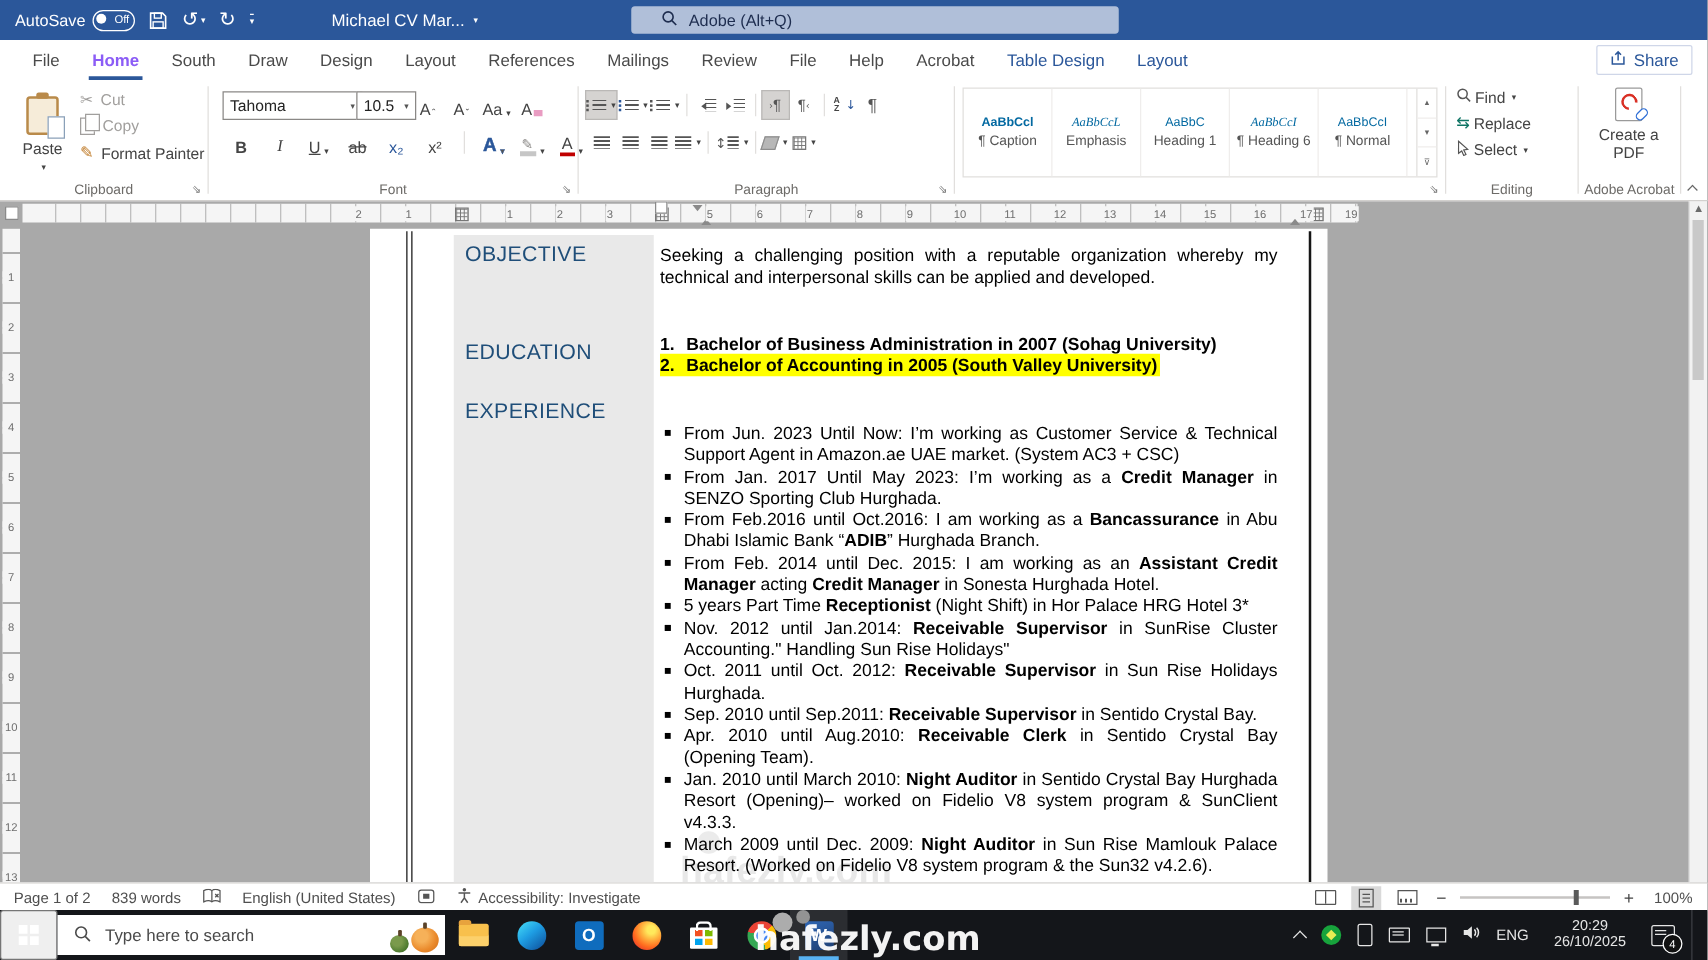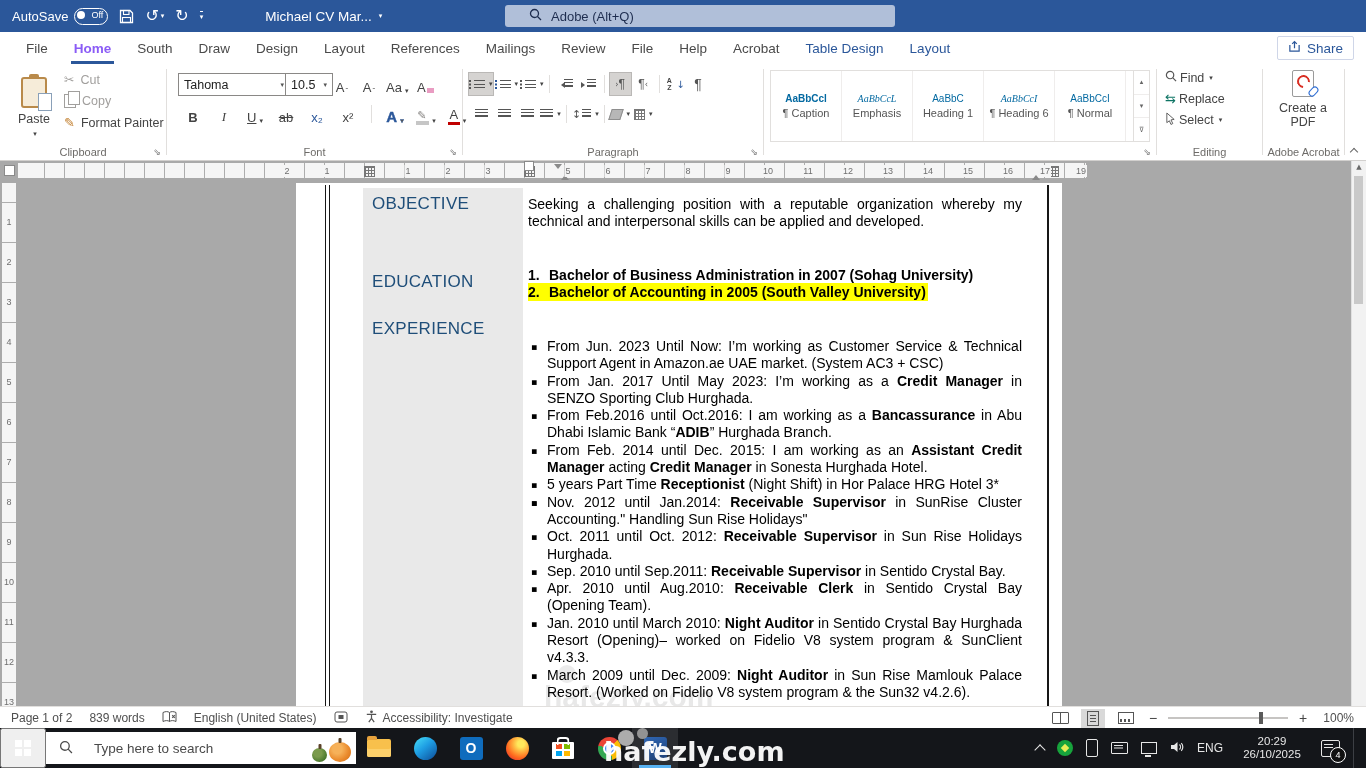--- a/index.html
+++ b/index.html
@@ -170,21 +170,21 @@
   .i-web::before{content:"";position:absolute;left:1px;right:1px;bottom:1px;height:3px;background:repeating-linear-gradient(90deg,#555 0 2px,transparent 2px 4px)}
   .zoom-track{width:120px;height:2.5px;background:#c6c4c2;position:relative}
   .zoom-thumb{position:absolute;left:76%;top:-5px;width:4px;height:12px;background:#5a5a5a}
   .zpm{font-size:14px;color:#444;width:12px;text-align:center}
 
   
   .taskbar{position:absolute;left:0;right:0;top:728px;height:40px;background:#14161a;display:flex;align-items:center;z-index:40}
   .start{width:46px;height:40px;display:flex;align-items:center;justify-content:center}
   .win-logo{display:grid;grid-template-columns:7px 7px;grid-template-rows:7px 7px;gap:1.5px}
   .win-logo span{background:#fff}
-  .tb-search{width:297px;height:32px;background:#fff;display:flex;align-items:center;padding-left:13px;gap:21px;color:#4a4a4a;font-size:13.5px;position:relative}
+  .tb-search{width:297px;height:32px;background:#fff;display:flex;align-items:center;padding-left:13px;gap:11px;color:#4a4a4a;font-size:13.5px;position:relative}
   .pumpkins{position:absolute;right:5px;bottom:2px;display:flex;align-items:flex-end;gap:2px}
   .pk{border-radius:50%;position:relative}
   .pk::before{content:"";position:absolute;left:50%;top:-4px;transform:translateX(-50%);width:3px;height:5px;background:#5b4328;border-radius:1px}
   .pk-green{width:15px;height:14px;background:radial-gradient(circle at 38% 35%,#7a9a4c 0 30%,#4c7a2f 70%,#31551d 100%)}
   .pk-orange{width:22px;height:20px;background:radial-gradient(circle at 38% 35%,#f6b159 0 25%,#ea8a2c 60%,#cd6a14 100%)}
   .tb-icon{width:46px;height:40px;display:flex;align-items:center;justify-content:center;position:relative;background:none;border:none}
   .tb-icon.active{background:rgba(255,255,255,.1)}
   .tb-icon.active::after{content:"";position:absolute;left:7px;right:7px;bottom:0;height:3px;background:#58b2f2}
   .app-ico{width:23px;height:23px;display:flex;align-items:center;justify-content:center;position:relative}
   .app-ico.file-explorer{width:24px;height:18px;background:#f8c04c;border-radius:2px;box-shadow:inset 0 -8px 0 #fcd06b}

